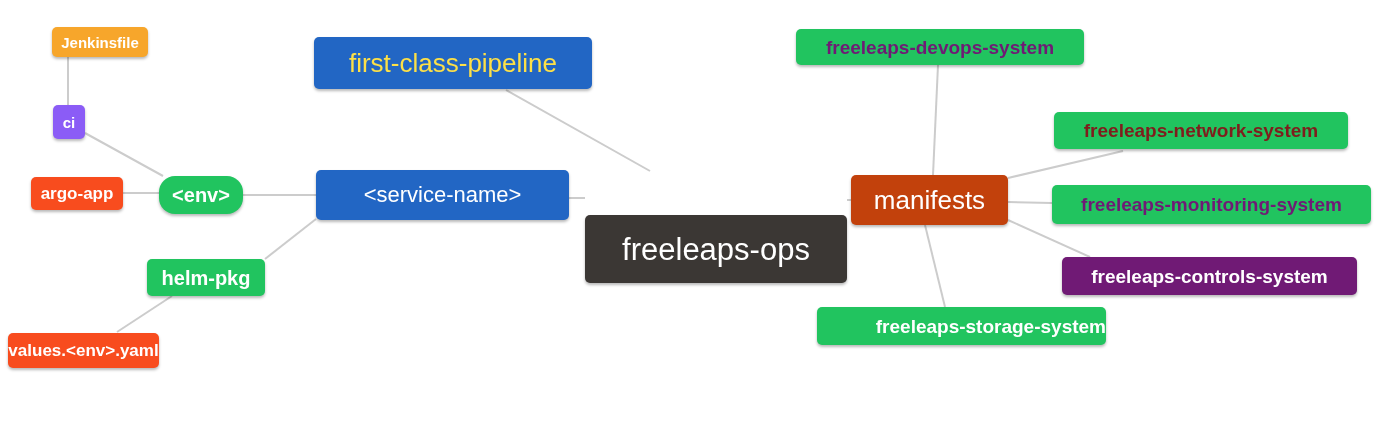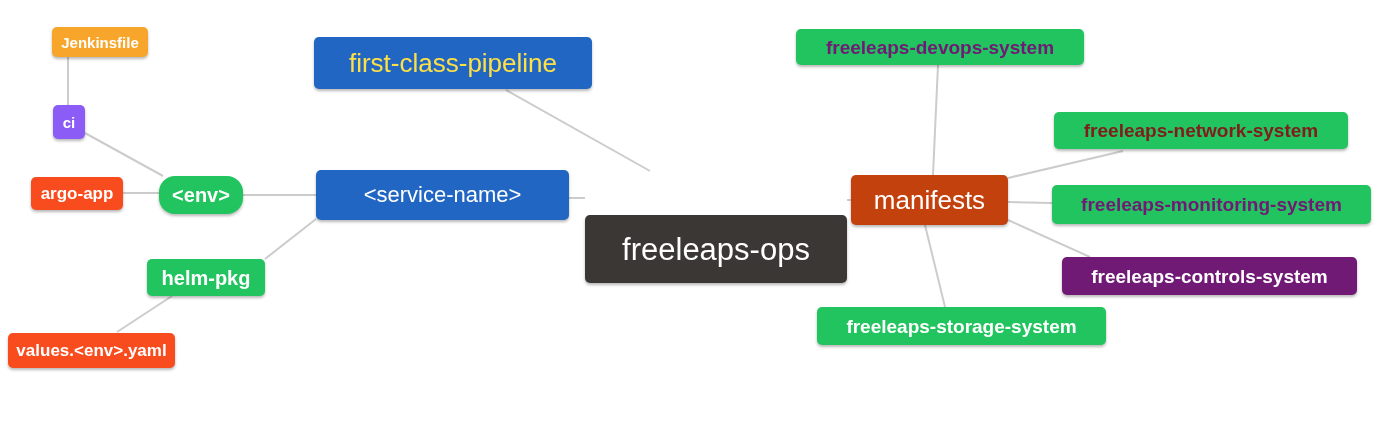--- a/index.html
+++ b/index.html
@@ -26,21 +26,21 @@
   
   .n-jenkinsfile{left:20px;top:27px;width:96px;height:30px;font-size:15px;margin-left:32px;}
   .n-ci{left:53px;top:105px;width:32px;height:34px;font-size:15px;}
   .n-argo-app{left:31px;top:177px;width:92px;height:33px;font-size:17px;}
   .n-env{left:159px;top:176px;width:84px;height:38px;font-size:20px;}
   .n-service-name{left:316px;top:170px;width:253px;height:50px;font-size:22px;}
   .n-first-class-pipeline{left:314px;top:37px;width:278px;height:52px;font-size:26px;}
   .n-freeleaps-ops{left:585px;top:171px;width:262px;height:68px;font-size:31px;margin-top:44px;}
   .n-manifests{left:851px;top:175px;width:157px;height:50px;font-size:26px;}
   .n-helm-pkg{left:147px;top:259px;width:118px;height:37px;font-size:20px;}
-  .n-values-env-yaml{left:8px;top:333px;width:167px;height:35px;font-size:17px;}
+  .n-values-env-yaml{left:8px;top:333px;width:151px;height:35px;font-size:17px;}
   .n-devops-system{left:796px;top:29px;width:288px;height:36px;font-size:19px;}
   .n-network-system{left:1054px;top:112px;width:294px;height:37px;font-size:19px;}
   .n-monitoring-system{left:1052px;top:185px;width:319px;height:39px;font-size:19px;}
   .n-controls-system{left:1062px;top:257px;width:295px;height:38px;font-size:19px;}
   .n-storage-system{left:817px;top:307px;width:289px;height:38px;font-size:19px;}
 </style>
 </head>
 <body>
 
 <div class="canvas">
@@ -111,17 +111,17 @@
   </div>
 
   <div class="node bold n-monitoring-system" style="background: rgb(33, 196, 95); color: #701a75;">
     <span>freeleaps-monitoring-system</span>
   </div>
 
   <div class="node bold n-controls-system" style="background: #701a75; color: rgb(255, 255, 255);">
     <span>freeleaps-controls-system</span>
   </div>
 
-  <div class="node bold n-storage-system" style="background: rgb(33, 196, 95); color: rgb(255, 255, 255);">
+  <div class="node bold n-storage-system" style="background: rgb(33, 196, 95); color: rgb(255, 255, 255); justify-content: flex-end;">
     <span>freeleaps-storage-system</span>
   </div>
 
 </div>
 
 </body></html>

